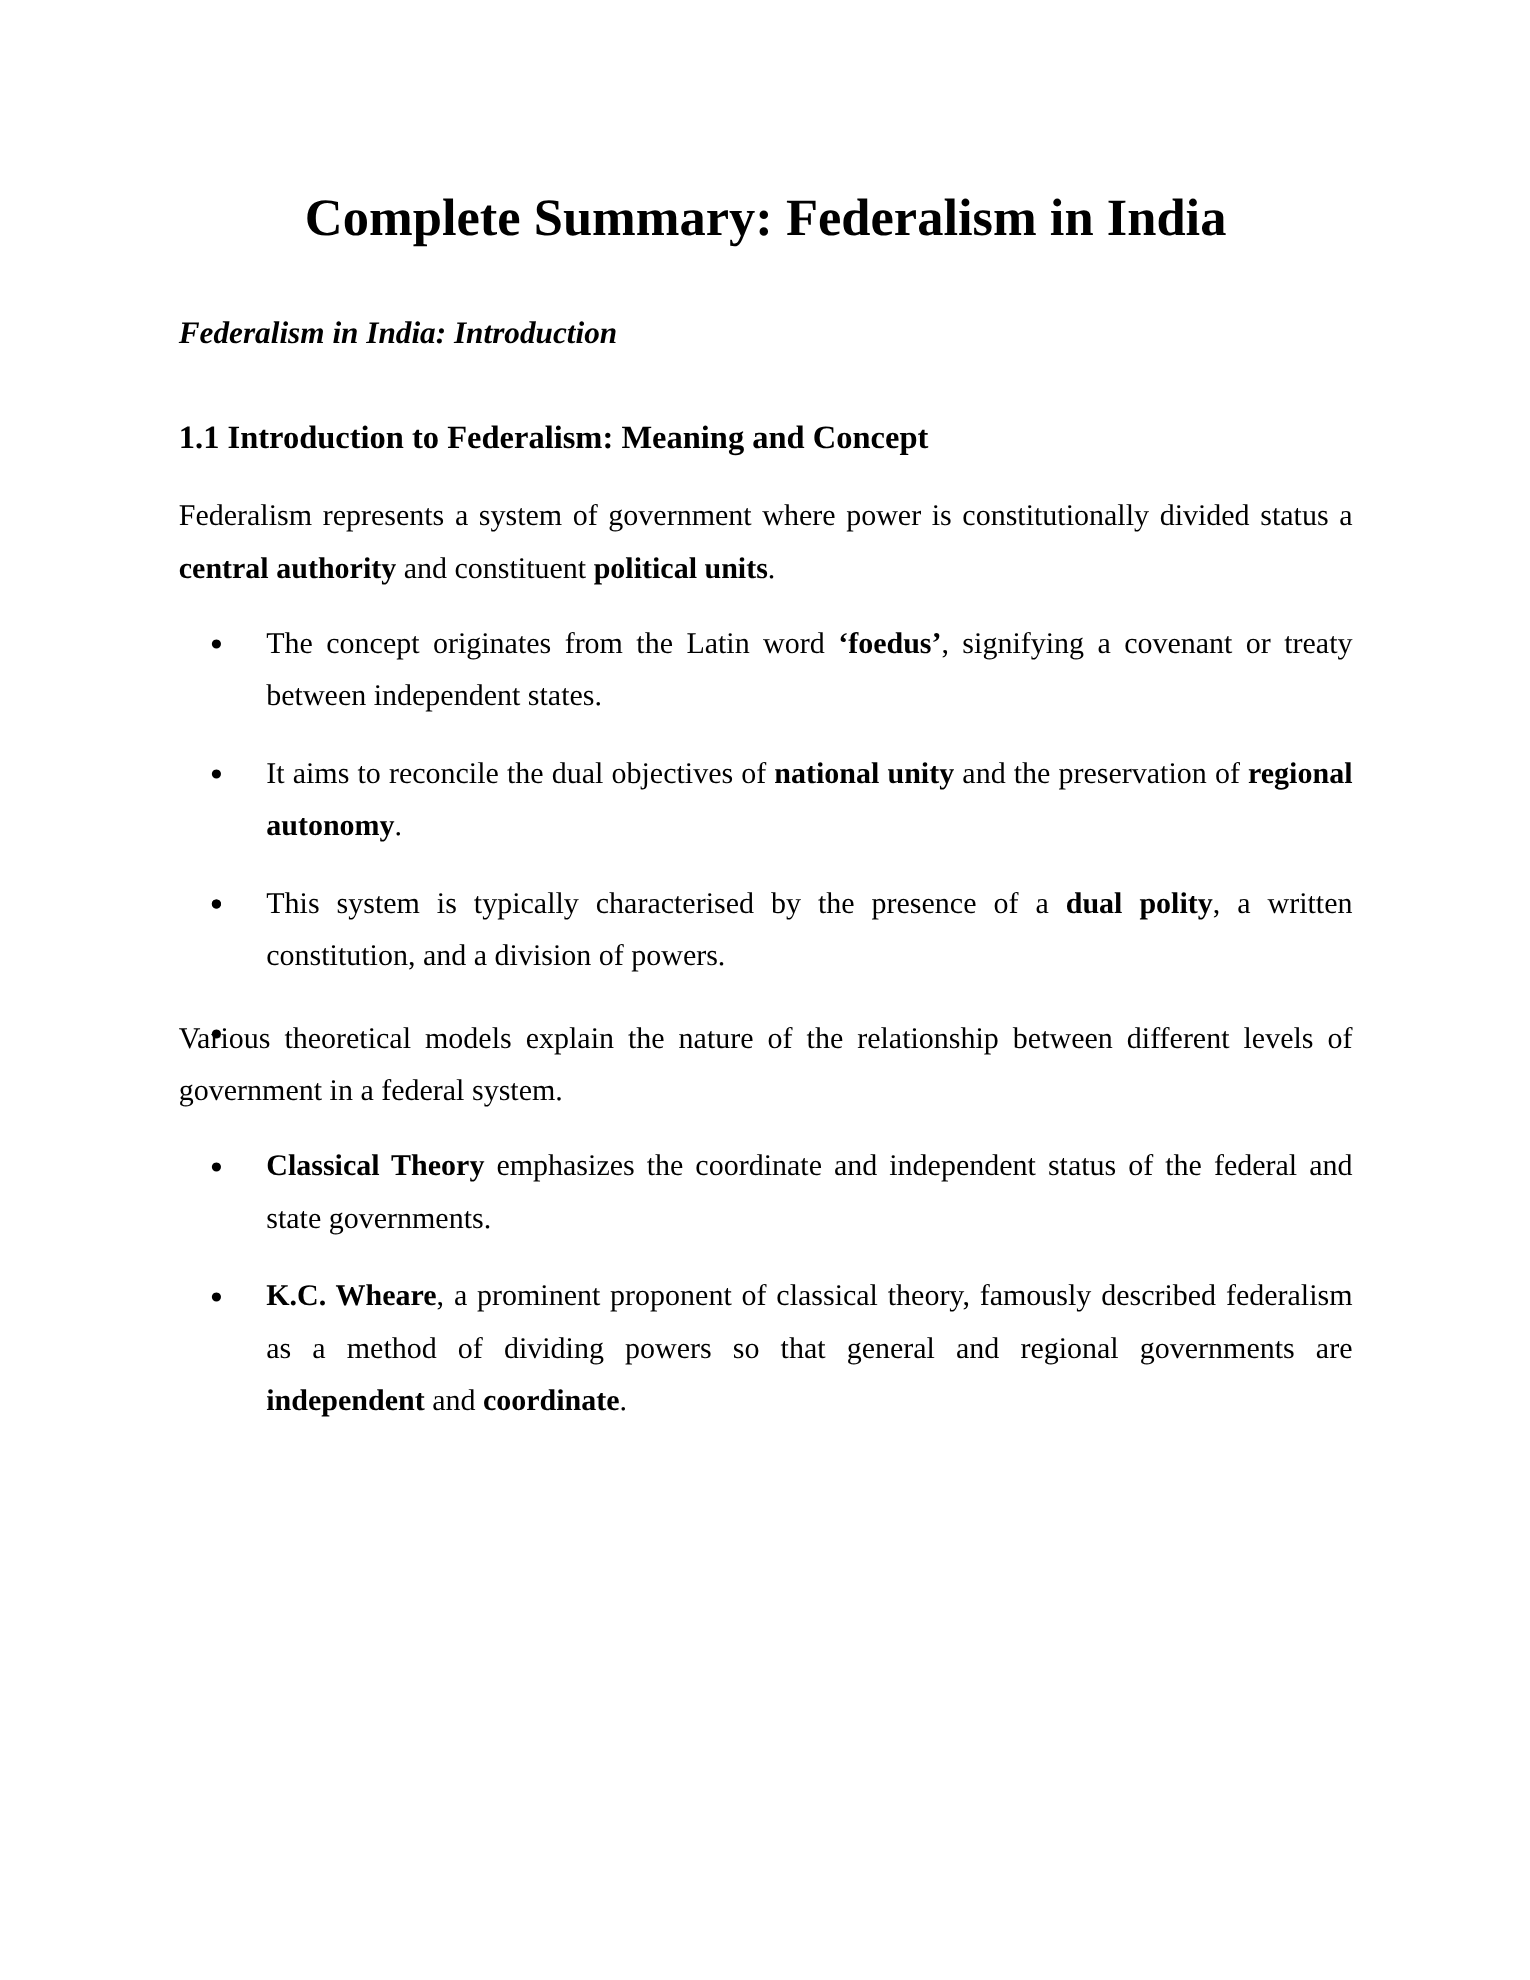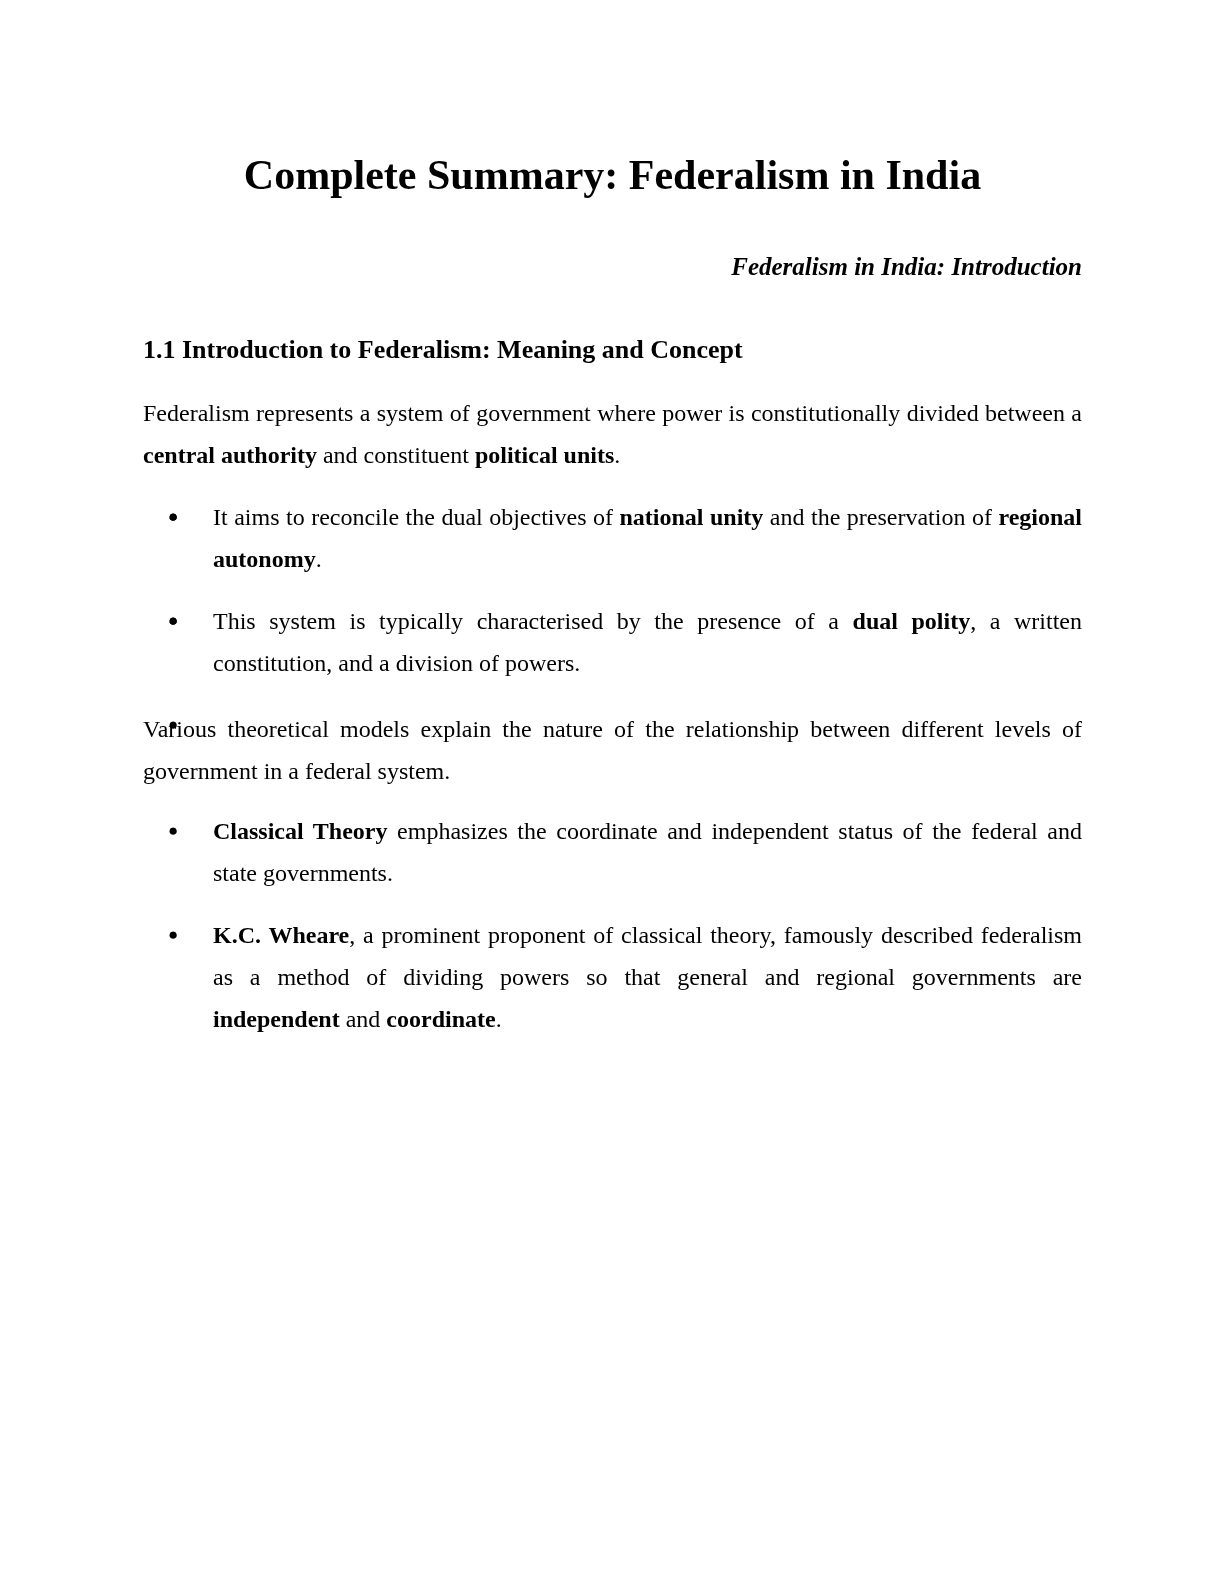--- a/index.html
+++ b/index.html
@@ -28,21 +28,21 @@
     font-weight: bold;
     text-align: center;
     letter-spacing: 0px;
   }
   p.doc-subtitle {
     margin: 48px 0 0 0;
     font-size: 25px;
     line-height: 1.5;
     font-weight: bold;
     font-style: italic;
-    text-align: right;
+    text-align: left;
   }
   h2.section-heading {
     margin: 46px 0 0 0;
     font-size: 26px;
     line-height: 1.4;
     font-weight: bold;
     text-align: left;
   }
   p.body-para {
     margin: 24px 0 0 0;
@@ -80,24 +80,25 @@
 <body>
 
 <div class="page">
 
   <h1 class="doc-title">Complete Summary: Federalism in India</h1>
 
   <p class="doc-subtitle">Federalism in India: Introduction</p>
 
   <section>
     <h2 class="section-heading">1.1 Introduction to Federalism: Meaning and Concept</h2>
-    <p class="body-para"><span>Federalism represents a system of government where power is constitutionally divided between a </span><b>central authority</b><span> and constituent </span><b>political units</b><span>.</span></p>
+    <p class="body-para"><span>Federalism represents a system of government where power is constitutionally divided status a </span><b>central authority</b><span> and constituent </span><b>political units</b><span>.</span></p>
     <ul class="bullet-list">
       <li>
         <span class="bullet-glyph">●</span>
+        <span class="li-text"><span>The concept originates from the Latin word </span><b>‘foedus’</b><span>, signifying a covenant or treaty between independent states.</span></span>
       </li>
       <li>
         <span class="bullet-glyph">●</span>
         <span class="li-text"><span>It aims to reconcile the dual objectives of </span><b>national unity</b><span> and the preservation of </span><b>regional autonomy</b><span>.</span></span>
       </li>
       <li>
         <span class="bullet-glyph">●</span>
       </li>
       <li>
         <span class="bullet-glyph">●</span>

